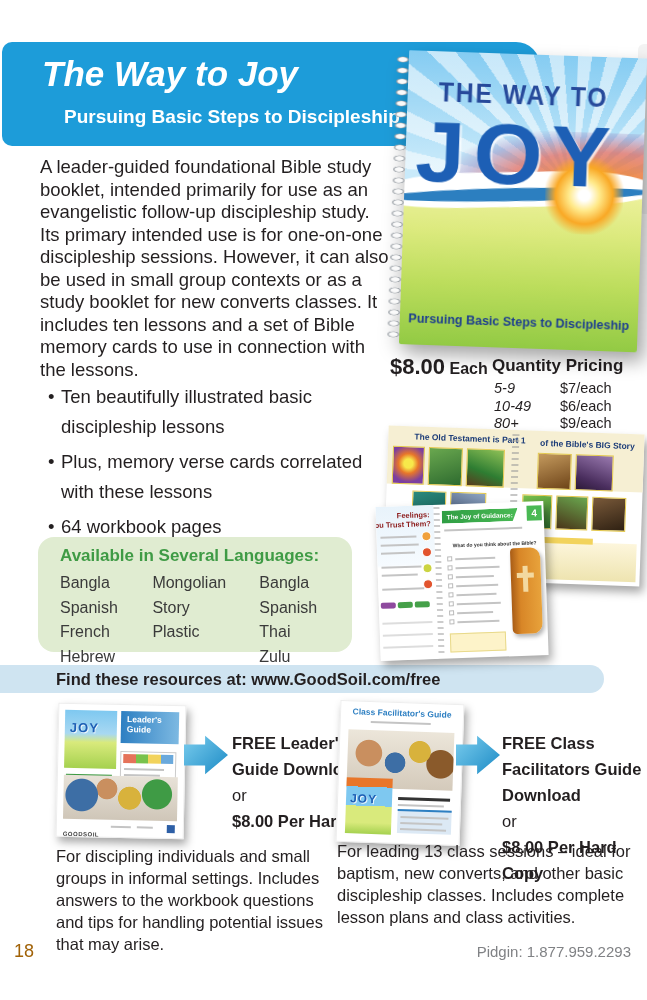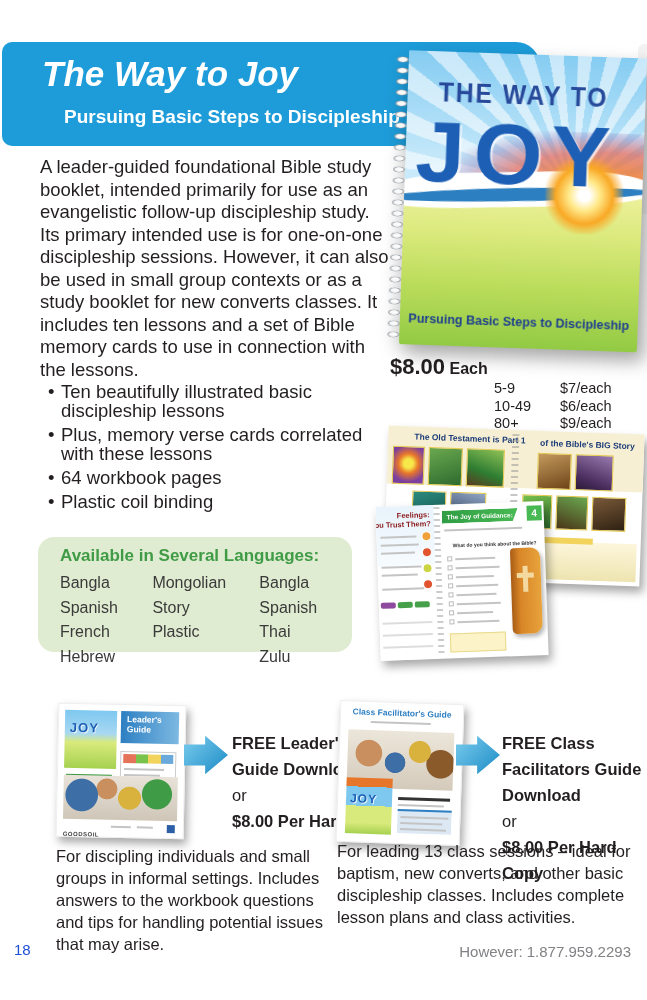--- a/index.html
+++ b/index.html
@@ -34,37 +34,37 @@
         transform:scaleX(.92);transform-origin:left;}
   .cover-line2{position:absolute;top:17.5%;left:4%;font-size:82px;font-weight:bold;color:#1d5fb5;letter-spacing:8px;
         transform:scaleX(1.08) scaleY(1.05);transform-origin:left top;text-shadow:2px 2px 1px rgba(255,255,255,.75);}
   .cover-sub{position:absolute;bottom:6.5%;left:0;right:0;text-align:center;font-size:12.5px;font-weight:bold;color:#1d3f8f;}
   .spiral{position:absolute;left:0;top:4px;bottom:4px;width:26px;
         background-image:radial-gradient(ellipse 9px 4.5px at 10px 5.5px,#fafafa 42%,#9aa0a6 58%,rgba(0,0,0,0) 72%);
         background-size:26px 11px;background-repeat:repeat-y;}
 
   
   .intro{position:absolute;left:40px;top:156px;width:352px;font-size:18.5px;line-height:22.5px;}
-  .features{position:absolute;left:48px;top:382px;width:348px;font-size:18.5px;line-height:19px;}
+  .features{position:absolute;left:48px;top:382px;width:348px;font-size:18.5px;line-height:30px;}
   .feature{position:relative;padding-left:13px;margin-bottom:5px;}
   .feature::before{content:"\2022";position:absolute;left:0;top:0;}
 
   
   .langbox{position:absolute;left:38px;top:537px;width:314px;height:115px;background:#e0ecd1;border-radius:16px;}
   .lang-title{position:absolute;left:22px;top:9px;font-size:17px;font-weight:bold;color:#3f9b45;}
   .lang-cols{position:absolute;left:22px;top:34px;right:10px;display:flex;}
   .lang-col{display:flex;flex-direction:column;font-size:16px;line-height:24.5px;color:#3a3a3a;}
   .lang-col.c1{width:95px;} .lang-col.c2{width:110px;} .lang-col.c3{width:85px;}
 
   
   .price-each{position:absolute;left:390px;top:354px;}
   .price-big{font-size:22px;font-weight:bold;} .price-sm{font-size:16px;font-weight:bold;}
   .qty-title{position:absolute;left:492px;top:356px;font-size:17px;font-weight:bold;}
   .tiers{position:absolute;left:494px;top:380px;font-size:14.5px;line-height:17.5px;}
-  .tier{display:flex;} .tier .q{width:66px;}
+  .tier{display:flex;} .tier .q{width:66px;font-style:italic;}
 
   
   .spread-back{position:absolute;left:386px;top:430px;width:256px;height:152px;background:#fff;
         transform:rotate(2deg);box-shadow:4px 6px 10px rgba(0,0,0,.35);z-index:2;}
   .sb-band{position:absolute;left:0;top:0;right:0;height:58px;background:#f6efd3;}
   .sb-h{position:absolute;font-size:8.5px;font-weight:bold;color:#1c3c78;white-space:nowrap;}
   .sb-h.l{left:26px;top:5px;} .sb-h.r{left:152px;top:7px;}
   .tile{position:absolute;border:1.5px solid #e3c84e;box-sizing:border-box;}
   .sb-spine{position:absolute;left:124px;top:4px;bottom:4px;width:7px;opacity:.55;
         background-image:repeating-linear-gradient(180deg,#999 0 2px,transparent 2px 6px);}
@@ -143,21 +143,21 @@
         clip-path:polygon(0 27%,48% 27%,48% 8%,100% 50%,48% 92%,48% 73%,0 73%);}
   .a1{left:184px;top:732px;} .a2{left:456px;top:732px;}
 
   .offer{position:absolute;font-size:16.5px;line-height:26px;}
   .o1{left:232px;top:730px;width:162px;} .o2{left:502px;top:730px;width:152px;}
   .offer .b{font-weight:bold;display:block;}
 
   .desc{position:absolute;font-size:16.5px;line-height:22px;}
   .d1{left:56px;top:845px;width:288px;} .d2{left:337px;top:840px;width:304px;}
 
-  .pnum{position:absolute;left:14px;top:941px;font-size:15px;color:#1d4ed8;}
+  .pnum{position:absolute;left:14px;top:941px;font-size:18px;color:#a16207;}
   .orders{position:absolute;right:16px;top:943px;font-size:15px;color:#808285;}
 </style>
 </head>
 <body>
 
 <div class="page">
 
   <div class="header">
     <div class="header-title">The Way to Joy</div>
     <div class="header-sub">Pursuing Basic Steps to Discipleship</div>
@@ -209,20 +209,21 @@
         <span>Thai</span>
         <span>Zulu</span>
       </div>
     </div>
   </div>
 
   <div class="price-each">
     <span class="price-big">$8.00</span>
     <span class="price-sm">Each</span>
   </div>
+  <div class="qty-title">Quantity Pricing</div>
   <div class="tiers">
     <div class="tier">
       <span class="q">5-9</span>
       <span class="p">$7/each</span>
     </div>
     <div class="tier">
       <span class="q">10-49</span>
       <span class="p">$6/each</span>
     </div>
     <div class="tier">
@@ -301,20 +302,23 @@
       <div class="chk" style="top:115px;"></div>
         <div class="chl" style="top:117px;width:42px;"></div>
       <div class="bible">
         <div class="cv"></div>
         <div class="ch"></div>
       </div>
       <div class="sf-note"></div>
     </div>
   </div>
 
+  <div class="band">
+    <span>Find these resources at: www.GoodSoil.com/free</span>
+  </div>
 
   <div class="card card1">
     <div class="c1-joy">
       <span class="mini-joy">JOY</span>
     </div>
     <div class="c1-head">
       <span>Leader's Guide</span>
     </div>
     <div class="c1-preview">
       <div class="c1-strip"></div>
@@ -360,15 +364,15 @@
   <div class="offer o2">
     <span class="b">FREE Class Facilitators Guide Download</span>
     <span>or</span>
     <span class="b">$8.00 Per Hard Copy</span>
   </div>
 
   <div class="desc d1">For discipling individuals and small groups in informal settings. Includes answers to the workbook questions and tips for handling potential issues that may arise.</div>
   <div class="desc d2">For leading 13 class sessions – ideal for baptism, new converts, and other basic discipleship classes. Includes complete lesson plans and class activities.</div>
 
   <div class="pnum">18</div>
-  <div class="orders">However: 1.877.959.2293</div>
+  <div class="orders">Pidgin: 1.877.959.2293</div>
 
 </div>
 
 </body></html>

